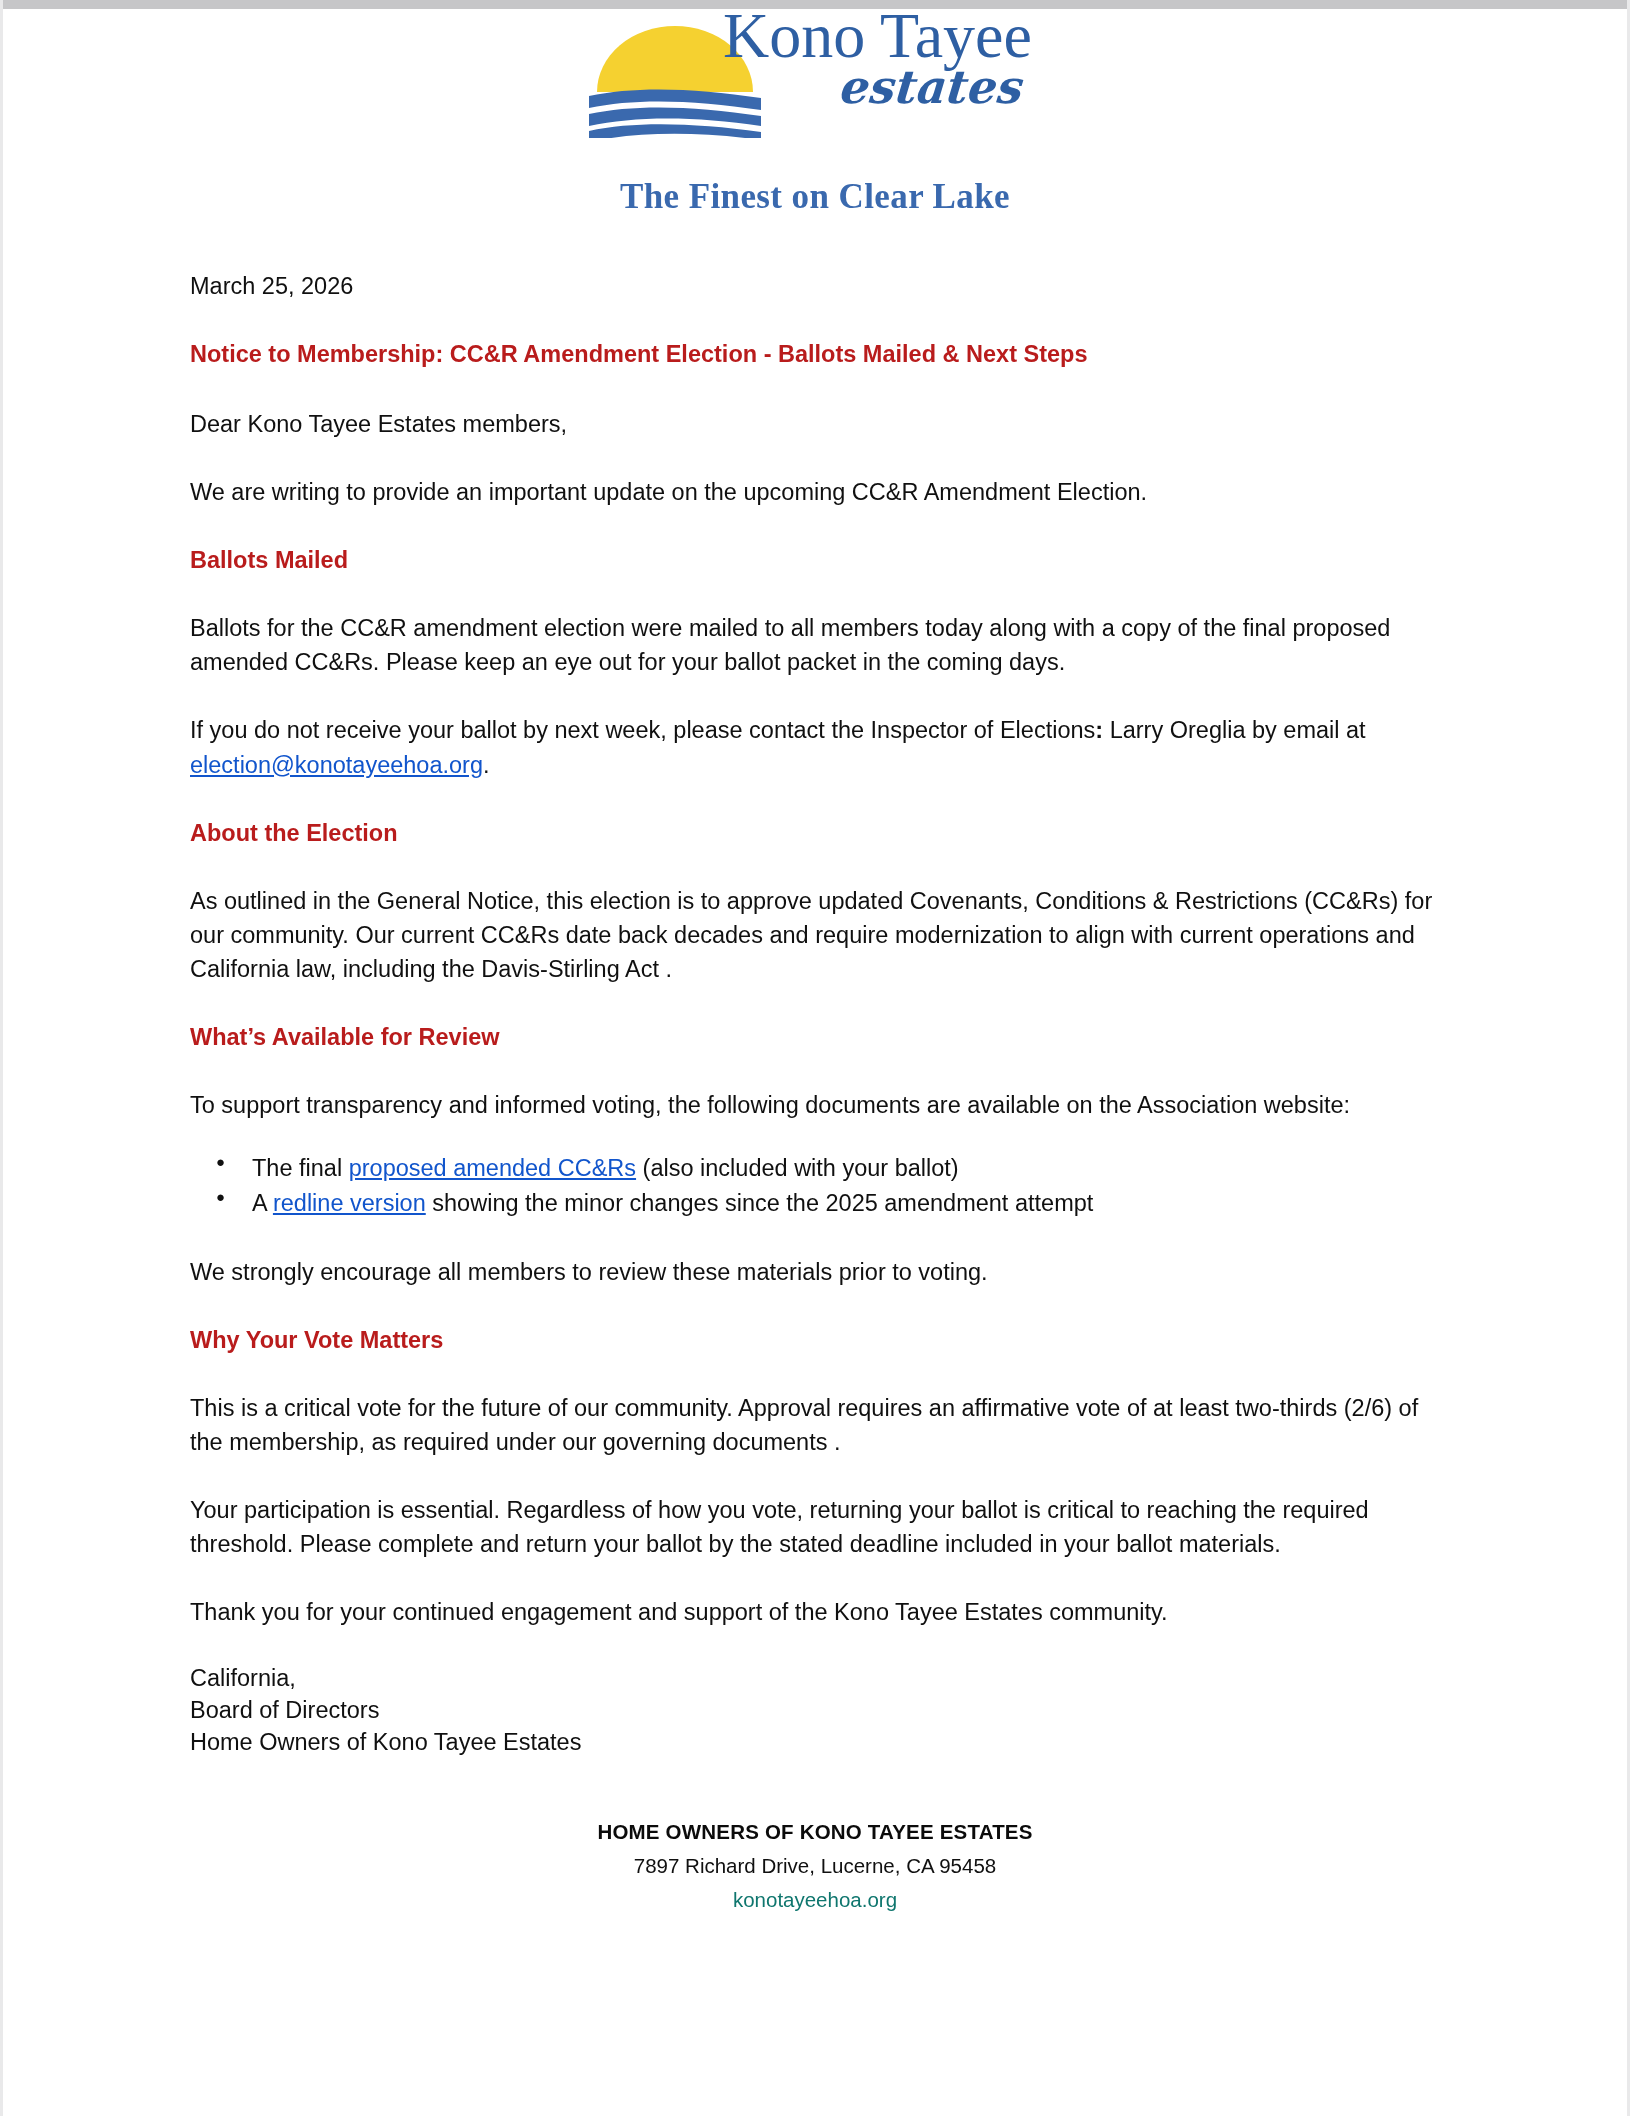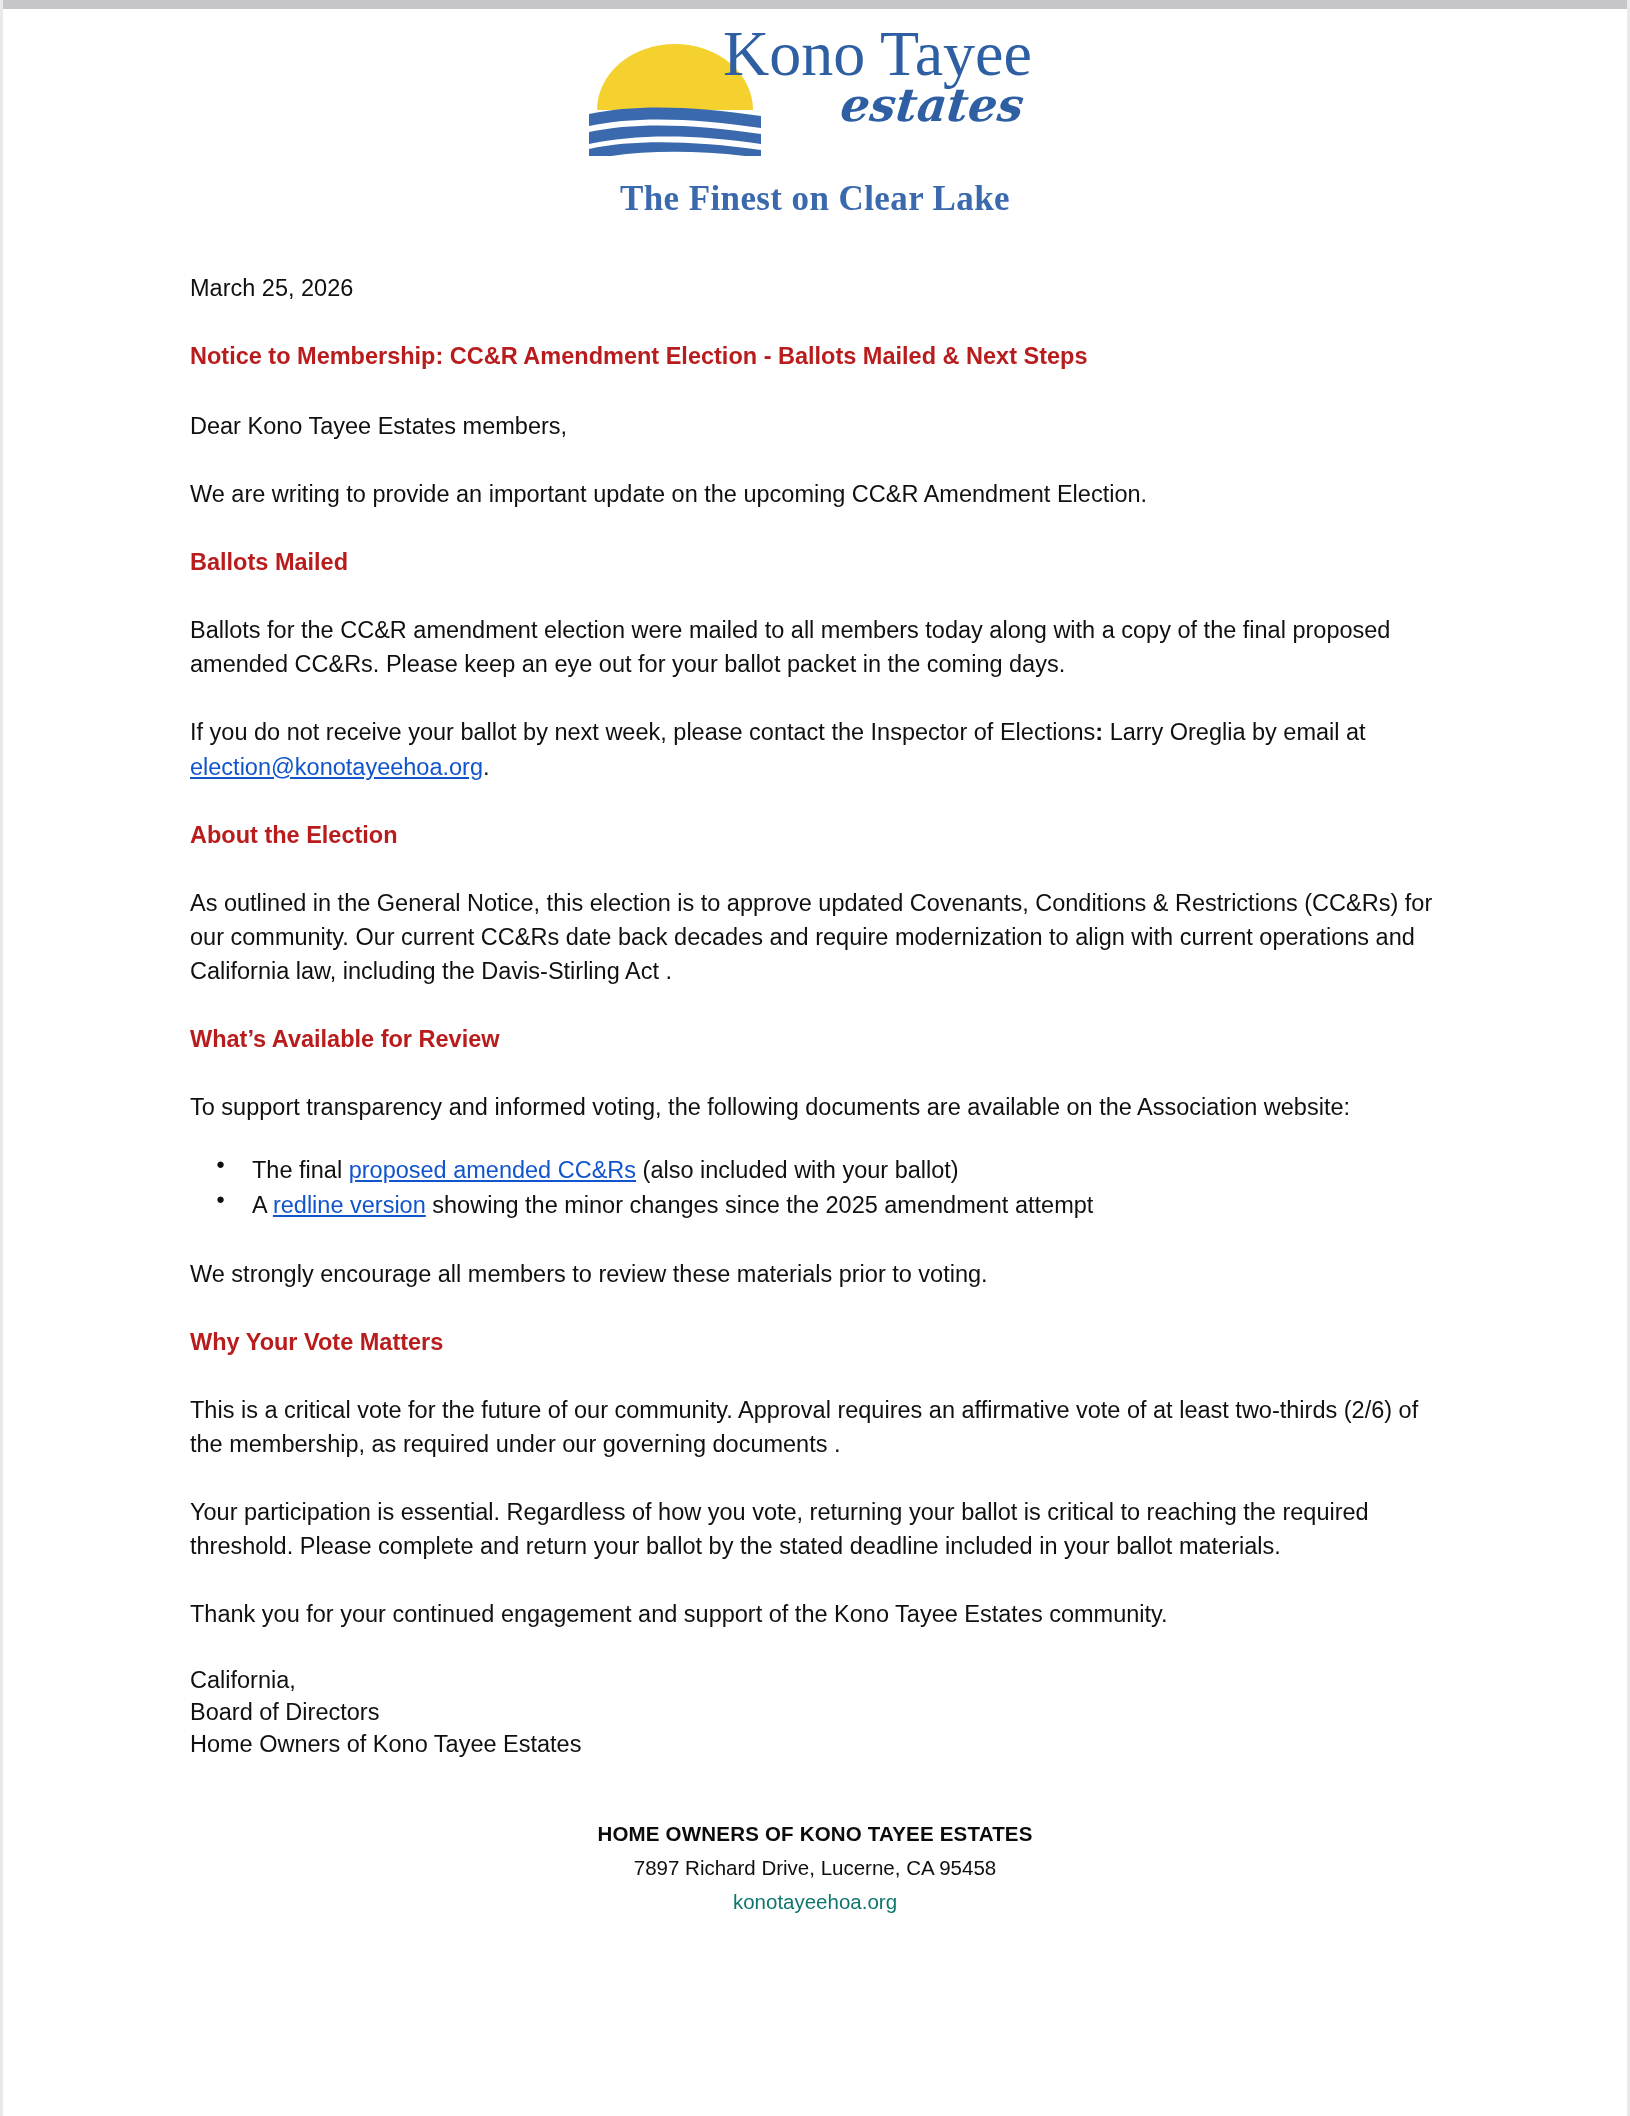--- a/index.html
+++ b/index.html
@@ -36,21 +36,20 @@
   }
   .edge-right {
     position: absolute;
     top: 0; right: 0; bottom: 0;
     width: 3px;
     background: #e9e9ea;
   }
 
   
   .header {
-    padding-top: 18px;
     display: flex;
     flex-direction: column;
     align-items: center;
   }
   .logo-row {
     position: relative;
     width: 460px;
     height: 155px;
   }
   .logo-mark {
@@ -86,21 +85,21 @@
     margin-top: -4px;
     margin-left: 118px;
     white-space: nowrap;
     transform: skewX(-6deg);
   }
   .tagline {
     font-family: "Liberation Serif", serif;
     font-weight: 700;
     font-size: 35px;
     color: #3a69ae;
-    margin-top: 6px;
+    margin-top: 22px;
     letter-spacing: 0.4px;
     white-space: nowrap;
   }
 
   
   .body-wrap {
     padding: 0 190px 0 190px;
     margin-top: 52px;
   }
   .p {

